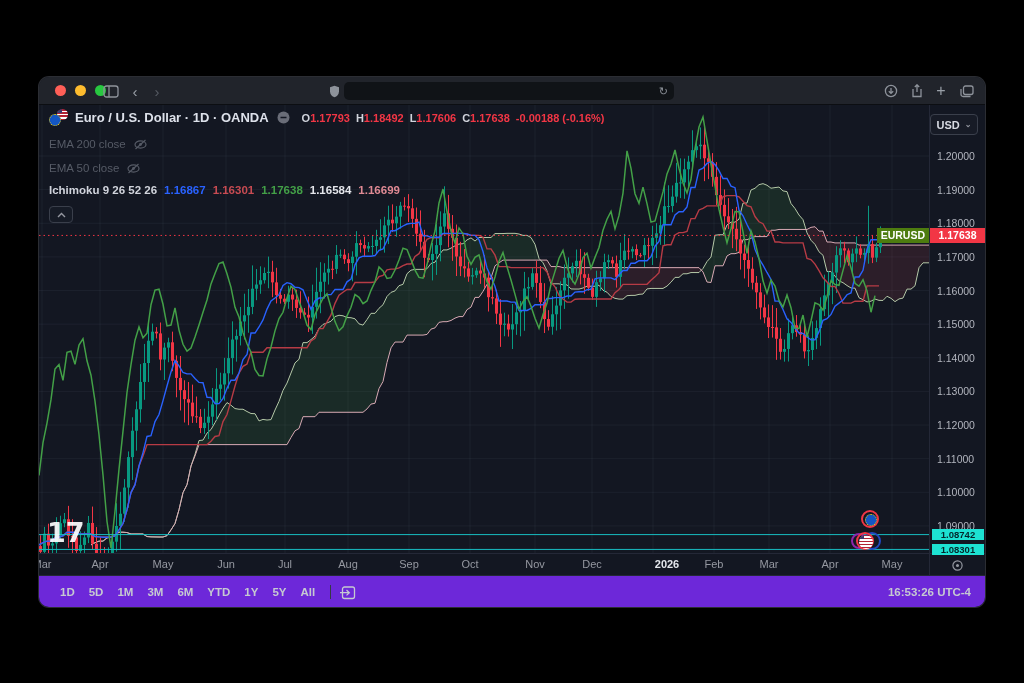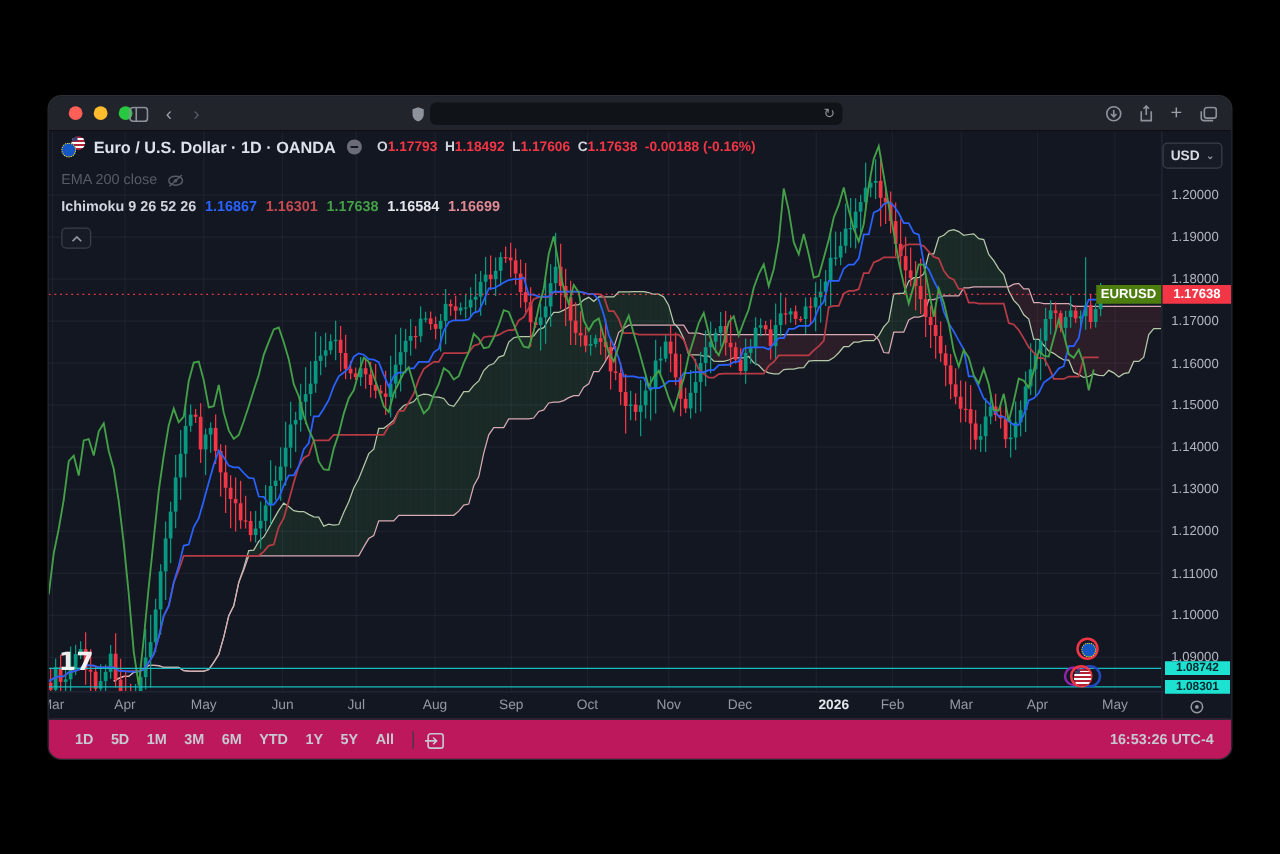--- a/index.html
+++ b/index.html
@@ -71,35 +71,35 @@
   .alertlabel { position:absolute; right:1px; width:52px; text-align:center;
                 font-size:9.5px; font-weight:700; color:#04262a; z-index:6; padding:0 2px; }
 
   
   .evt { position:absolute; z-index:5; }
   .ring { position:absolute; border-radius:50%; }
   .usflag { background:repeating-linear-gradient(#b22234 0 1.5px,#fff 1.5px 3px); }
   .usflag i { position:absolute; left:0; top:0; width:5px; height:4px; background:#3c3b6e; }
 
   .watermark { position:absolute; left:8px; top:412px; color:rgba(255,255,255,.92);
-               font-size:20px; font-weight:800; letter-spacing:0px; z-index:3;
+               font-size:27px; font-weight:800; letter-spacing:0px; z-index:3;
                font-family:"DejaVu Sans", sans-serif; }
 
   
   .taxis { position:absolute; left:0; top:448px; width:946px; height:22px;
            border-top:1px solid #242837; background:#131722; z-index:4; }
   .ttick { position:absolute; top:4px; transform:translateX(-50%);
            color:#9598a1; font-size:11px; }
   .ttick.year { color:#e3e6ec; font-weight:700; }
   .taxis-corner { position:absolute; right:0; top:0; width:56px; height:22px;
            border-left:1px solid #242837; display:flex; align-items:center; justify-content:center; }
 
   
   .bbar { position:absolute; left:0; top:470px; width:946px; height:32px;
-          background:#be185d; border-top:1px solid #242837; display:flex;
+          background:#6d28d9; border-top:1px solid #242837; display:flex;
           align-items:center; padding:16px 14px; z-index:4; }
   .range { color:#c6c9d1; font-size:11.5px; font-weight:700; padding:3px 7px; }
   .bbar .sep { width:1px; height:14px; background:#363a45; margin:0 8px; }
   .clock { margin-left:auto; color:#c6c9d1; font-size:11.5px; font-weight:700; }
 
   .icon-stroke { stroke:#8e939b; fill:none; stroke-width:1.3; }
 </style>
 </head>
 <body>
 
@@ -861,20 +861,28 @@
 
 
       <div class="ind-row">
         <span>EMA 200 close</span>
         <svg width="15" height="11" viewBox="0 0 15 11">
             <ellipse cx="7.5" cy="5.5" rx="5.5" ry="3.6" fill="none" stroke="#565b66" stroke-width="1.2"></ellipse>
             <circle cx="7.5" cy="5.5" r="1.4" fill="#565b66"></circle>
             <line x1="2.5" y1="10" x2="12.5" y2="1" stroke="#565b66" stroke-width="1.2"></line>
           </svg>
       </div>
+      <div class="ind-row">
+        <span>EMA 50 close</span>
+        <svg width="15" height="11" viewBox="0 0 15 11">
+            <ellipse cx="7.5" cy="5.5" rx="5.5" ry="3.6" fill="none" stroke="#565b66" stroke-width="1.2"></ellipse>
+            <circle cx="7.5" cy="5.5" r="1.4" fill="#565b66"></circle>
+            <line x1="2.5" y1="10" x2="12.5" y2="1" stroke="#565b66" stroke-width="1.2"></line>
+          </svg>
+      </div>
 
       <div class="ich-row">
         <span class="ich-name">Ichimoku 9 26 52 26</span>
         <span class="ich-v" style="color: rgb(41, 98, 255);">1.16867</span>
         <span class="ich-v" style="color: rgb(200, 75, 82);">1.16301</span>
         <span class="ich-v" style="color: rgb(67, 160, 71);">1.17638</span>
         <span class="ich-v" style="color: rgb(228, 230, 235); text-align: right;">1.16584</span>
         <span class="ich-v" style="color: rgb(224, 138, 148);">1.16699</span>
       </div>
 

